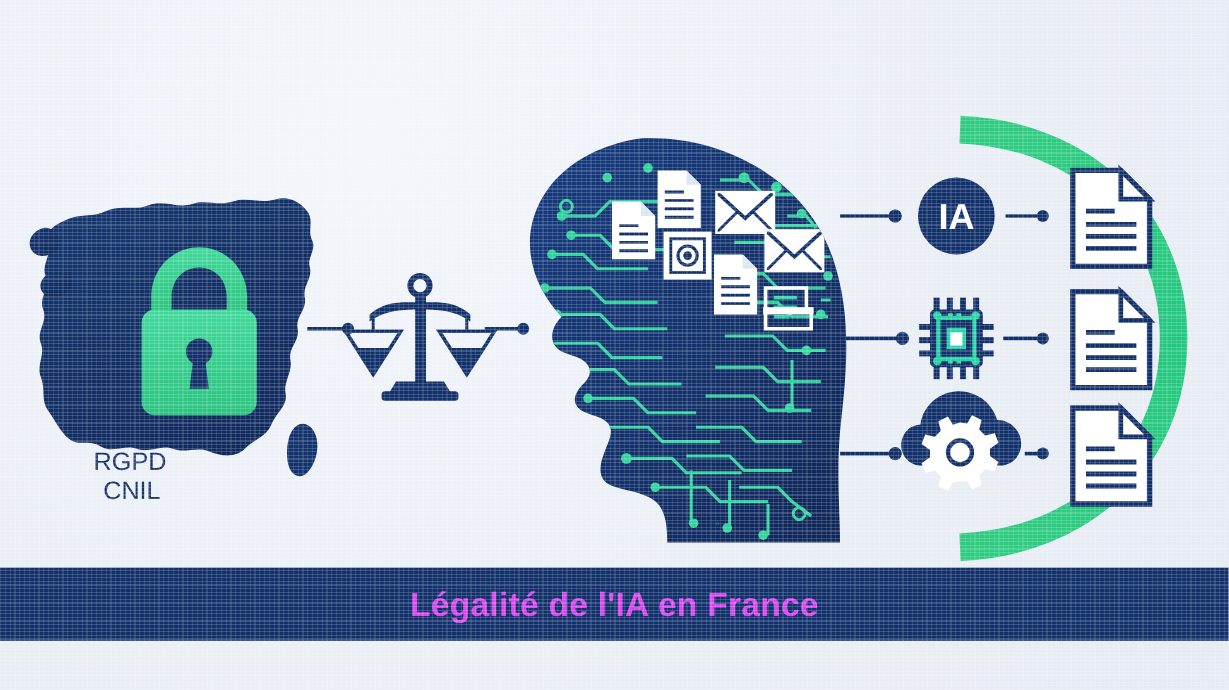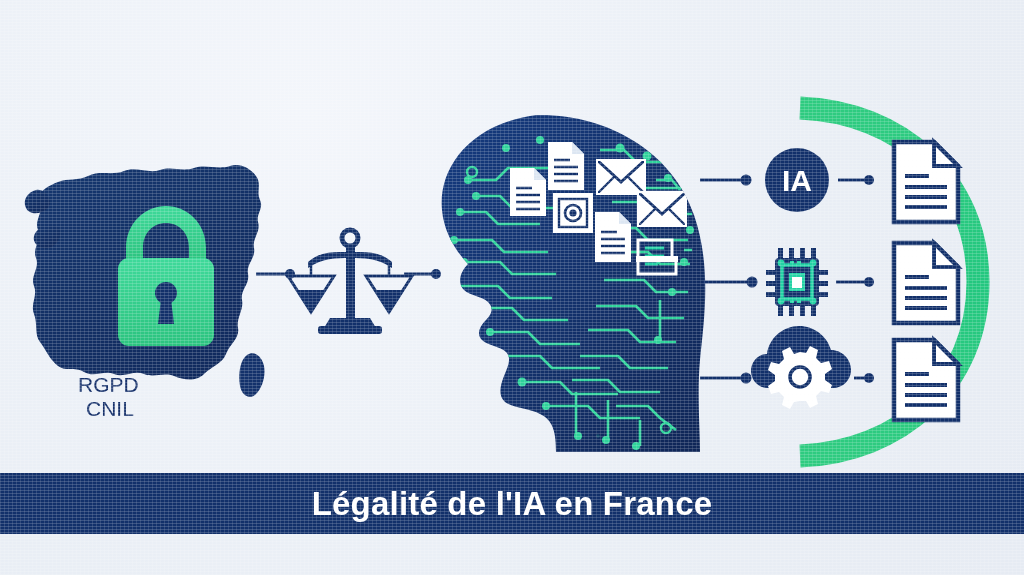--- a/index.html
+++ b/index.html
@@ -25,22 +25,22 @@
   }
   .svg-layer{position:absolute;left:0;top:0;width:1024px;height:575px;}
 
   .banner{
     position:absolute;left:0;top:473px;
     width:1024px;height:61px;
     background:#12306a;
     display:flex;align-items:center;justify-content:center;
   }
   .banner-title{
-    color:#ffffff;
-    font-size:33px;
+    color:#d946ef;
+    font-size:28px;
     font-weight:bold;
     letter-spacing:.2px;
   }
   .ia-badge-text{
     font-size:30px;font-weight:bold;fill:#ffffff;
     font-family:"Liberation Sans", sans-serif;
   }
 </style>
 </head>
 <body>

